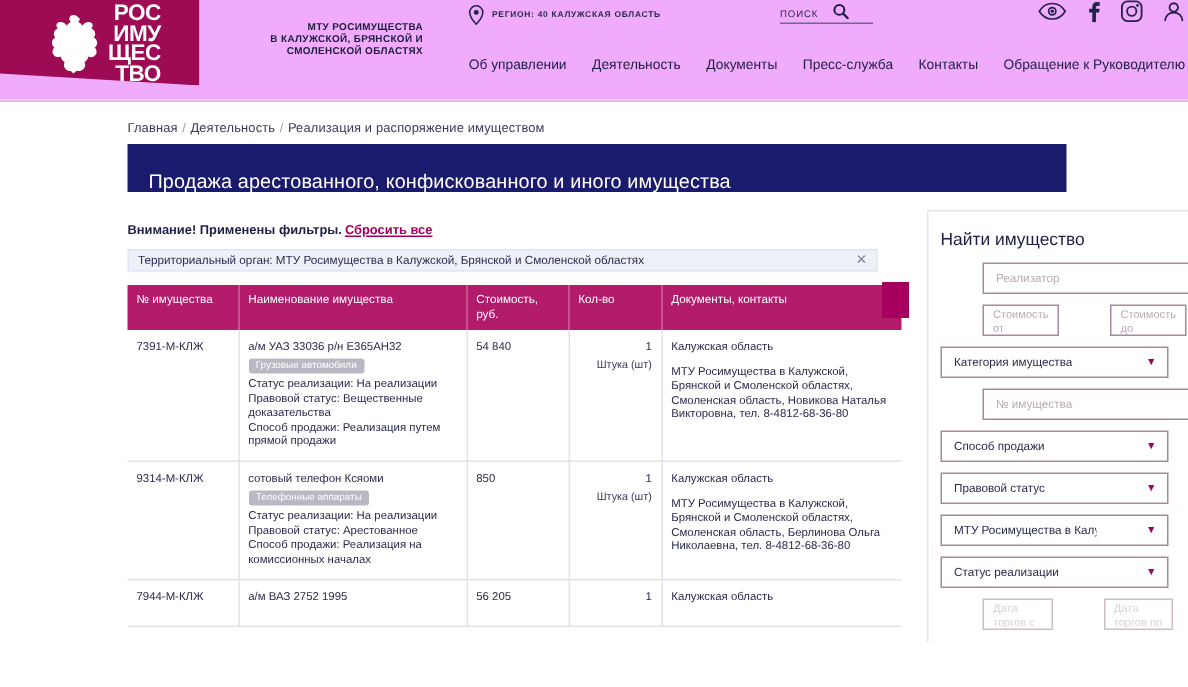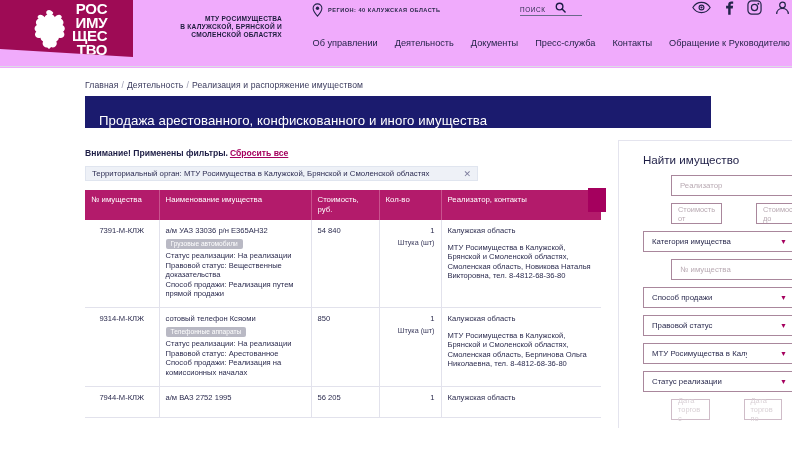--- a/index.html
+++ b/index.html
@@ -116,21 +116,21 @@
   .filter-notice {
     position: absolute; left: 85px; top: 148px;
     font-size: 8.6px; font-weight: bold; color: #1e1e46;
   }
   .filter-notice .reset {
     color: #a5005e; text-decoration: underline; font-weight: bold; cursor: pointer;
     margin-left: 2px;
   }
   .filter-chip {
     position: absolute; left: 85px; top: 166px;
-    width: 393px; height: 15px;
+    width: 500px; height: 15px;
     background: #eef1f7;
     border: 1px solid #e0e5ef;
     display: flex; align-items: center;
     padding: 0 6px;
     font-size: 7.8px; color: #2c2c52;
   }
   .filter-chip .chip-x {
     margin-left: auto; color: #7e7e9e; font-size: 9px; cursor: pointer;
   }
 
@@ -161,21 +161,21 @@
     border-right: 1px solid #e2e2ec;
     border-bottom: 1px solid #e2e2ec;
   }
   table.prop tbody td:last-child { border-right: none; }
   .col-num { width: 74px; }
   .col-name { width: 152px; }
   .col-price { width: 68px; }
   .col-qty { width: 62px; }
   .col-real { width: 160px; }
 
-  td.num { text-align: center; padding-left: 8px; }
+  td.num { text-align: left; padding-left: 8px; }
   td.price { text-align: left; }
   td.qty { text-align: right; padding-right: 10px; }
 
   .badge {
     display: inline-block;
     background: #b9b9c4;
     color: #ffffff;
     font-size: 6.6px;
     padding: 1px 5px 1.5px 5px;
     border-radius: 2px;
@@ -187,21 +187,21 @@
   .real-region { display:block; margin-bottom: 7px; }
   .real-body { display:block; }
 
   
   .sidebar {
     position: absolute; left: 618px; top: 140px;
     width: 174px; height: 288px;
     background: #ffffff;
     border-left: 1px solid #e4e4ee;
     border-top: 1px solid #e4e4ee;
-    padding: 12px 10px 0 24px;
+    padding: 12px 10px 0 8px;
   }
   .sb-title {
     font-size: 11.6px; color: #1d1d45; margin-bottom: 9px;
   }
   .sb-field {
     width: 152px; height: 21px;
     border: 1px solid #a9879c;
     margin-bottom: 7px;
     display: flex; align-items: center;
     padding: 0 8px;
@@ -347,21 +347,21 @@
           <col class="col-price">
           <col class="col-qty">
           <col class="col-real">
       </colgroup>
       <thead>
         <tr>
           <th>№ имуществa</th>
           <th>Наименование имуществa</th>
           <th>Стоимость, руб.</th>
           <th>Кол-во</th>
-          <th>Реализатор, контакты</th>
+          <th>Документы, контакты</th>
         </tr>
       </thead>
       <tbody>
         <tr>
           <td class="num">7391-М-КЛЖ</td>
           <td>
             <span class="cellline">а/м УАЗ 33036 р/н Е365АН32</span>
             <span class="badge">Грузовые автомобили</span>
             <span class="cellline">Статус реализации: На реализации</span>
             <span class="cellline">Правовой статус: Вещественные доказательства</span>

